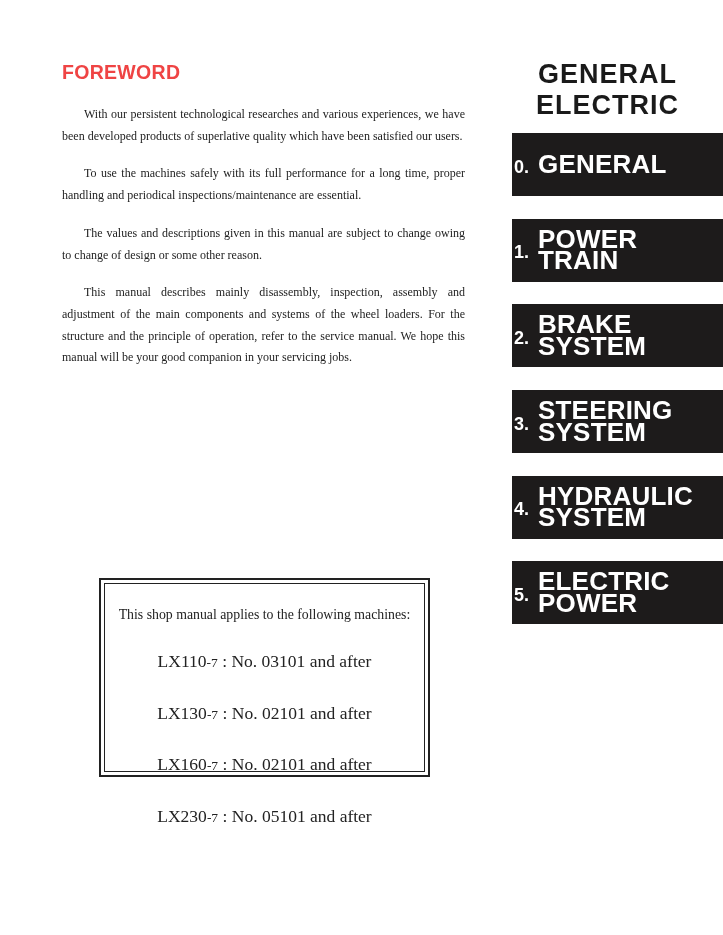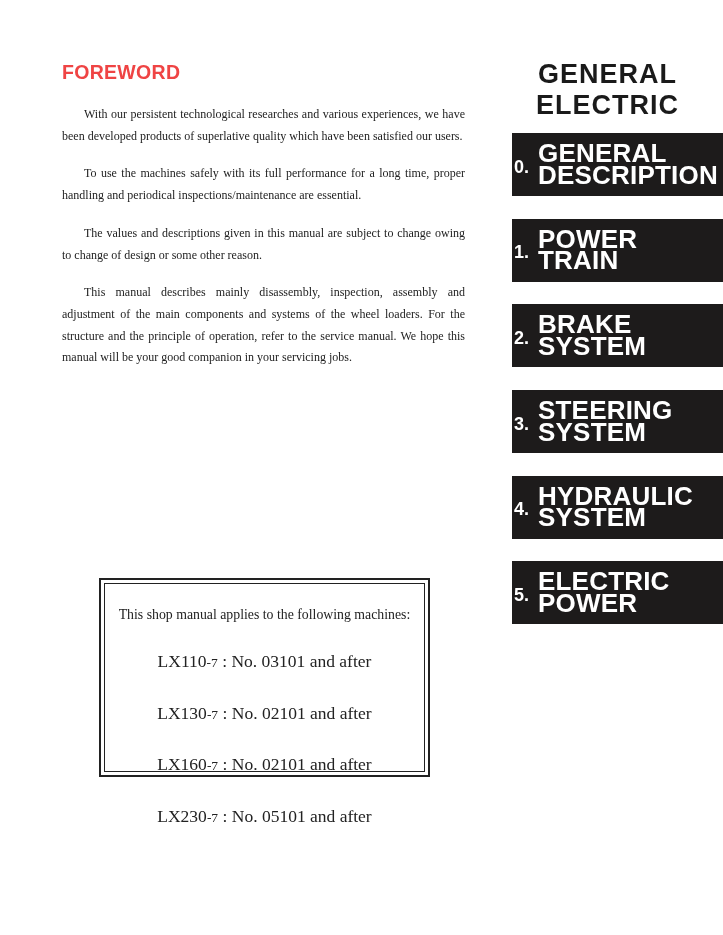--- a/index.html
+++ b/index.html
@@ -140,21 +140,20 @@
   <aside class="sidebar">
     <div class="sidebar-title">
       <div>GENERAL</div>
       <div>ELECTRIC</div>
     </div>
 
     <div class="sb-item">
       <span class="sb-num">0.</span>
       <span class="sb-label">
         <span>GENERAL</span>
-        <span>DESCRIPTION</span>
       </span>
     </div>
 
     <div class="sb-item">
       <span class="sb-num">1.</span>
       <span class="sb-label">
         <span>POWER</span>
         <span>TRAIN</span>
       </span>
     </div>

